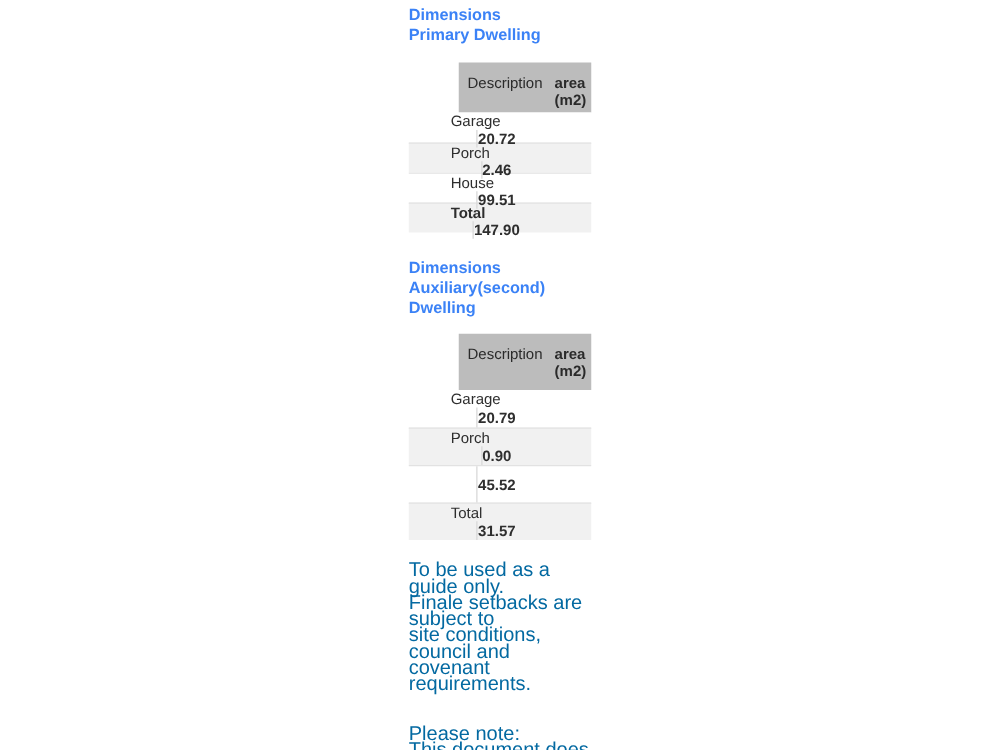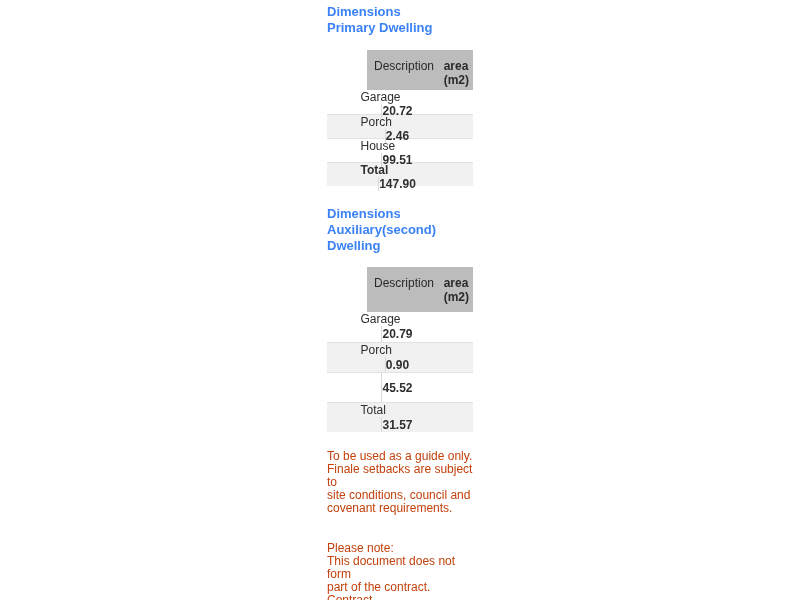--- a/index.html
+++ b/index.html
@@ -81,24 +81,24 @@
     box-sizing: border-box;
     padding-right: 6px;
     border-left: 1px solid #d8d8d8;
     display: flex;
     align-items: center;
     justify-content: flex-end;
     font-weight: bold;
   }
 
   .note {
-    font-size: 12px;
+    font-size: 16px;
     line-height: 13px;
     white-space: pre-wrap;
-    color: #c2410c;
+    color: #0369a1;
   }
   .note-guide { margin-top: 18px; }
   .note-disclaimer { margin-top: 27px; }
 </style>
 </head>
 <body>
 
 <div class="col">
 
   <div class="title title-primary">Dimensions

